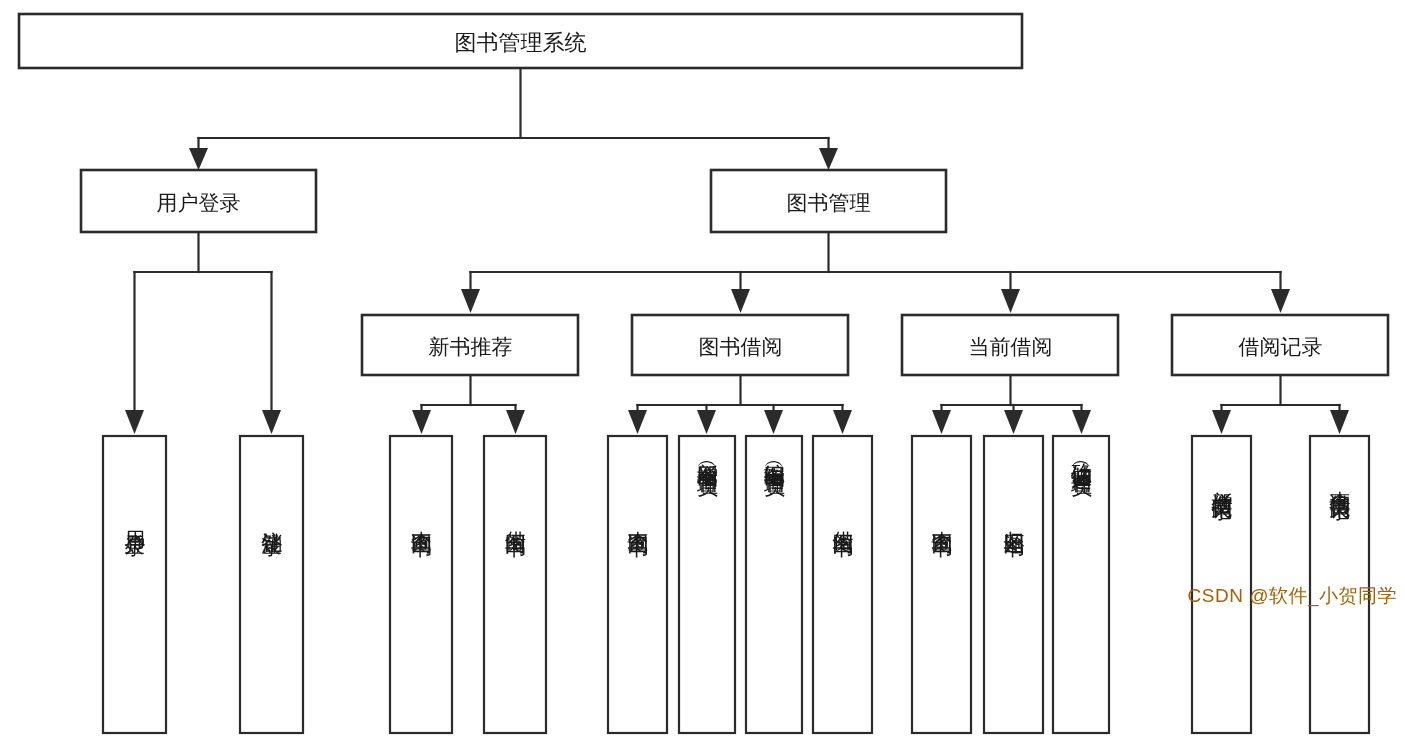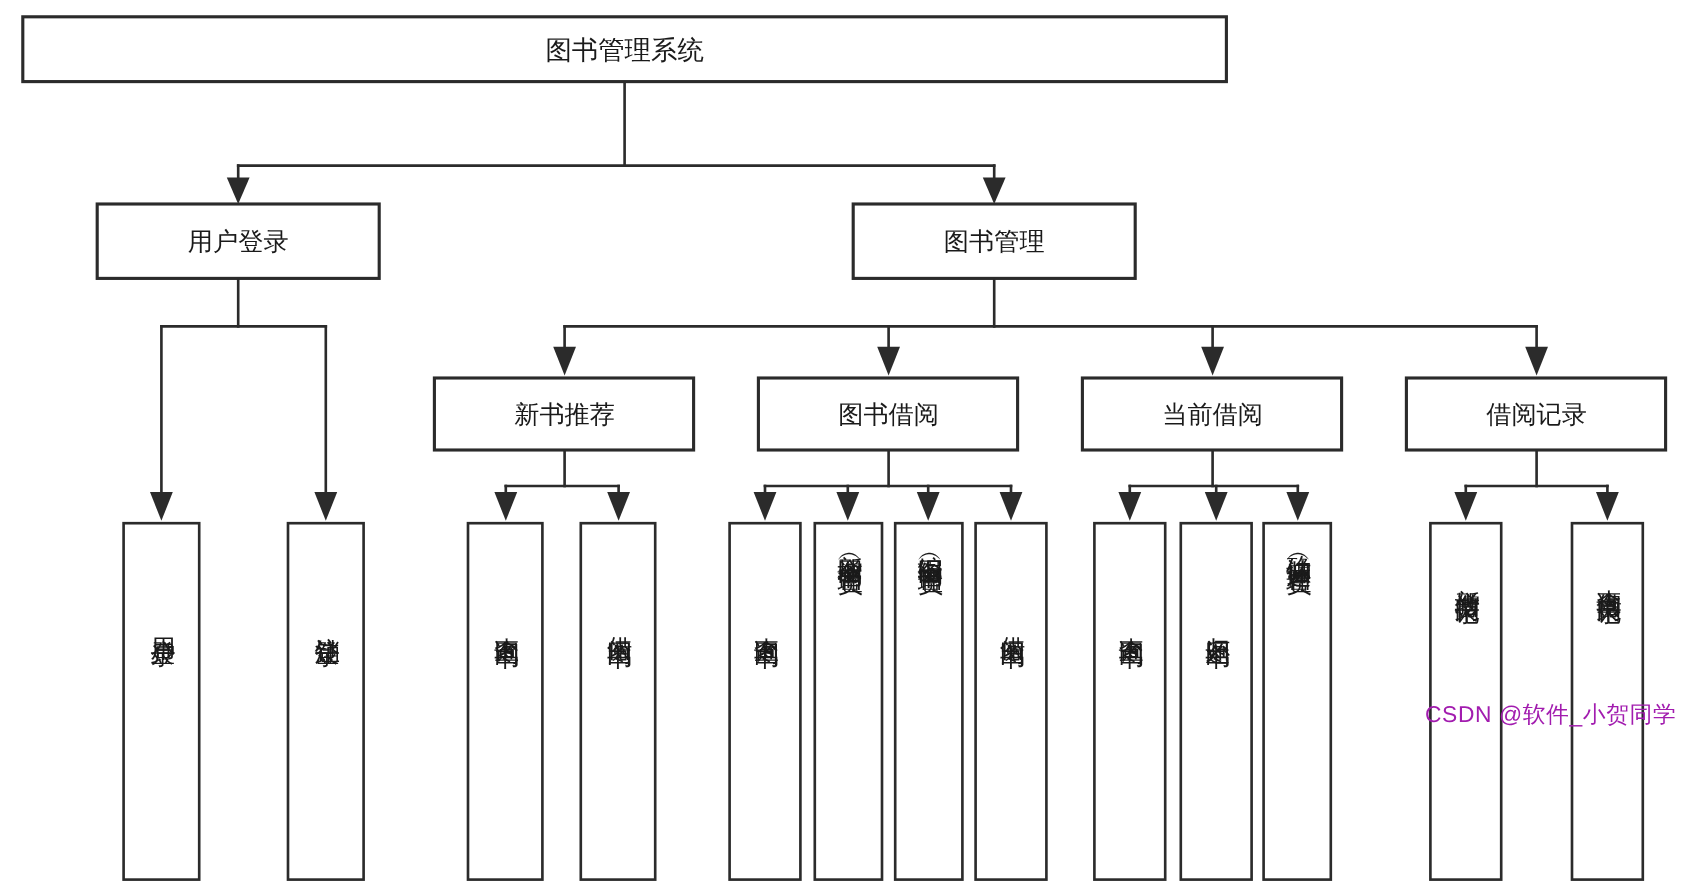--- a/index.html
+++ b/index.html
@@ -71,21 +71,21 @@
     color: #1a1a1a;
     letter-spacing: 2px;
     white-space: nowrap;
   }
   .watermark {
     position: absolute;
     right: 8px;
     bottom: 4px;
     font-family: "Liberation Sans", "DejaVu Sans", sans-serif;
     font-size: 19px;
-    color: #a21caf;
+    color: #a16207;
     letter-spacing: 0.5px;
     user-select: none;
   }
 </style>
 </head>
 <body>
 
 <div id="diagram-root">
 
   <svg class="diagram" viewBox="0 0 1405 747">

